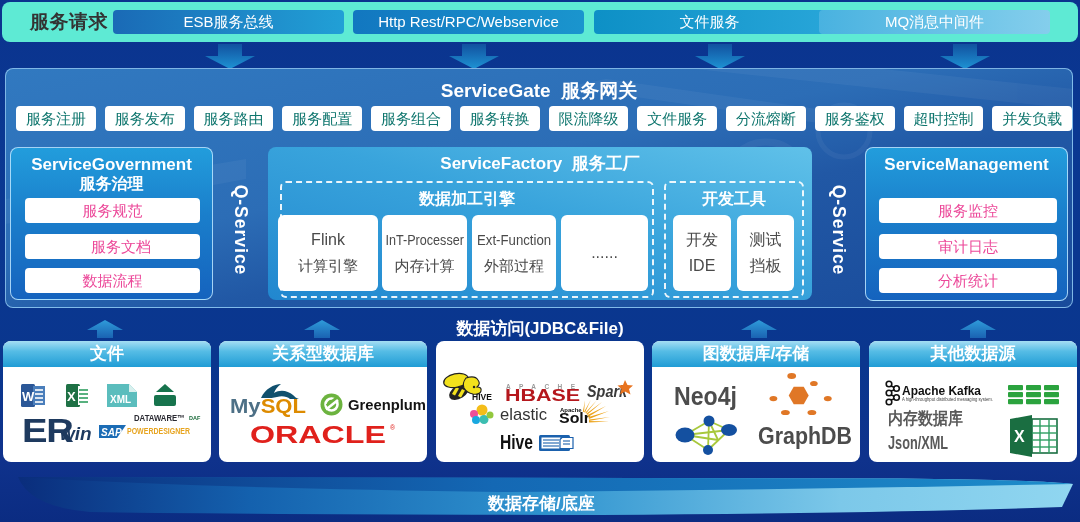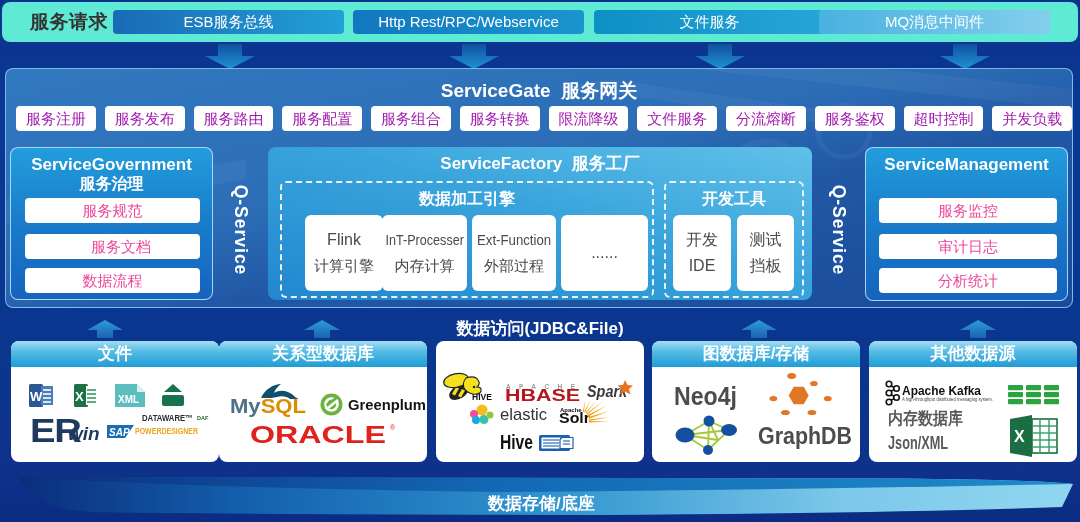--- a/index.html
+++ b/index.html
@@ -10,21 +10,21 @@
 
 .topbar { position:absolute; left:2px; top:2px; width:1076px; height:40px; background:#5eead4; border-radius:8px; }
 .req { position:absolute; left:28px; top:0; width:120px; height:40px; line-height:40px; font-size:19px; font-weight:bold; color:#333; letter-spacing:0.5px; }
 .tbox { position:absolute; top:8px; height:24px; line-height:24px; border-radius:4px; text-align:center; color:#fff; font-size:15px; }
 
 .gate { position:absolute; left:5px; top:68px; width:1068px; height:240px; border-radius:8px;
   border:1px solid rgba(150,205,245,.8);
   background:linear-gradient(168deg,#3179c0 0%,#2c6db6 42%,#2158a5 60%,#194b9b 100%); overflow:hidden; }
 .gtitle { position:absolute; left:0; top:9px; width:100%; text-align:center; font-size:19px; font-weight:bold; color:#fff; }
 .grow { position:absolute; left:10px; top:37px; width:1056px; display:flex; gap:9px; }
-.gcell { flex:1; height:25px; line-height:25px; background:#fff; border-radius:4px; text-align:center; font-size:15px; color:#a21caf; }
+.gcell { flex:1; height:25px; line-height:25px; background:#fff; border-radius:4px; text-align:center; font-size:15px; color:#0f766e; }
 
 .gov { position:absolute; left:4px; top:78px; width:203px; height:153px; border-radius:8px;
   border:1px solid rgba(190,230,255,.85); background:linear-gradient(180deg,#229ddc 0%,#1a7ecb 45%,#1563be 100%); }
 .man { position:absolute; left:859px; top:78px; width:203px; height:154px; border-radius:8px;
   border:1px solid rgba(190,230,255,.85); background:linear-gradient(180deg,#229ddc 0%,#1a7ecb 45%,#1563be 100%); }
 .ptitle { width:100%; text-align:center; color:#fff; font-weight:bold; font-size:17px; margin-top:7px; line-height:19px; }
 .ptitle2 { width:100%; text-align:center; color:#fff; font-weight:bold; font-size:16px; line-height:19px; }
 .wbox { position:absolute; height:25px; line-height:25px; background:#fff; border-radius:4px; text-align:center; font-size:15px; color:#ec4899; }
 .qsv { position:absolute; width:120px; height:20px; text-align:center; color:#fff; font-weight:bold; font-size:17.5px; letter-spacing:1px; transform:rotate(90deg); transform-origin:center; }
 
@@ -105,21 +105,21 @@
   <div class="qsv" style="left:175px;top:151px;">Q-Service</div>
 
   <div class="fac">
     <div class="ptitle" style="font-size:17px;">ServiceFactory&nbsp; 服务工厂</div>
     <div class="dash" style="left:12px;top:34px;width:374px;height:117px;">
       <div class="dtitle">数据加工引擎</div>
     </div>
     <div class="dash" style="left:396px;top:34px;width:140px;height:117px;">
       <div class="dtitle">开发工具</div>
     </div>
-    <div class="fbox" style="left:37px;width:78px;">
+    <div class="fbox" style="left:10px;width:100px;">
         <div>Flink</div>
         <div style="font-size:15px;">计算引擎</div>
       </div>
     <div class="fbox" style="left:114px;width:85px;">
         <div style="font-size:15px;transform:scaleX(.84);">InT-Processer</div>
         <div style="font-size:15px;">内存计算</div>
       </div>
     <div class="fbox" style="left:204px;width:84px;">
         <div style="font-size:15px;transform:scaleX(.88);">Ext-Function</div>
         <div style="font-size:15px;">外部过程</div>
@@ -157,21 +157,21 @@
     </linearGradient>
   </defs>
   <g fill="url(#au)">
     <path d="M105 1l18 10h-10v8h-16v-8h-10z"></path>
     <path d="M322 1l18 10h-10v8h-16v-8h-10z"></path>
     <path d="M759 1l18 10h-10v8h-16v-8h-10z"></path>
     <path d="M978 1l18 10h-10v8h-16v-8h-10z"></path>
   </g>
 </svg>
 
-<div class="bp" style="left:11px;padding-left:8px;">
+<div class="bp" style="left:3px;padding-left:8px;">
   <div class="bph">文件</div>
   <svg style="position:absolute;left:0;top:26px;" width="208" height="95" viewBox="0 0 208 95">
 
     <rect x="18" y="17" width="14" height="23" rx="1.5" fill="#2b5797"></rect>
     <rect x="30" y="19" width="12" height="19" fill="#4a7ebb"></rect>
     <g stroke="#fff" stroke-width="1.6">
         <line x1="32" y1="23" x2="40" y2="23"></line>
         <line x1="32" y1="27" x2="40" y2="27"></line>
         <line x1="32" y1="31" x2="40" y2="31"></line>
         <line x1="32" y1="35" x2="40" y2="35"></line>

